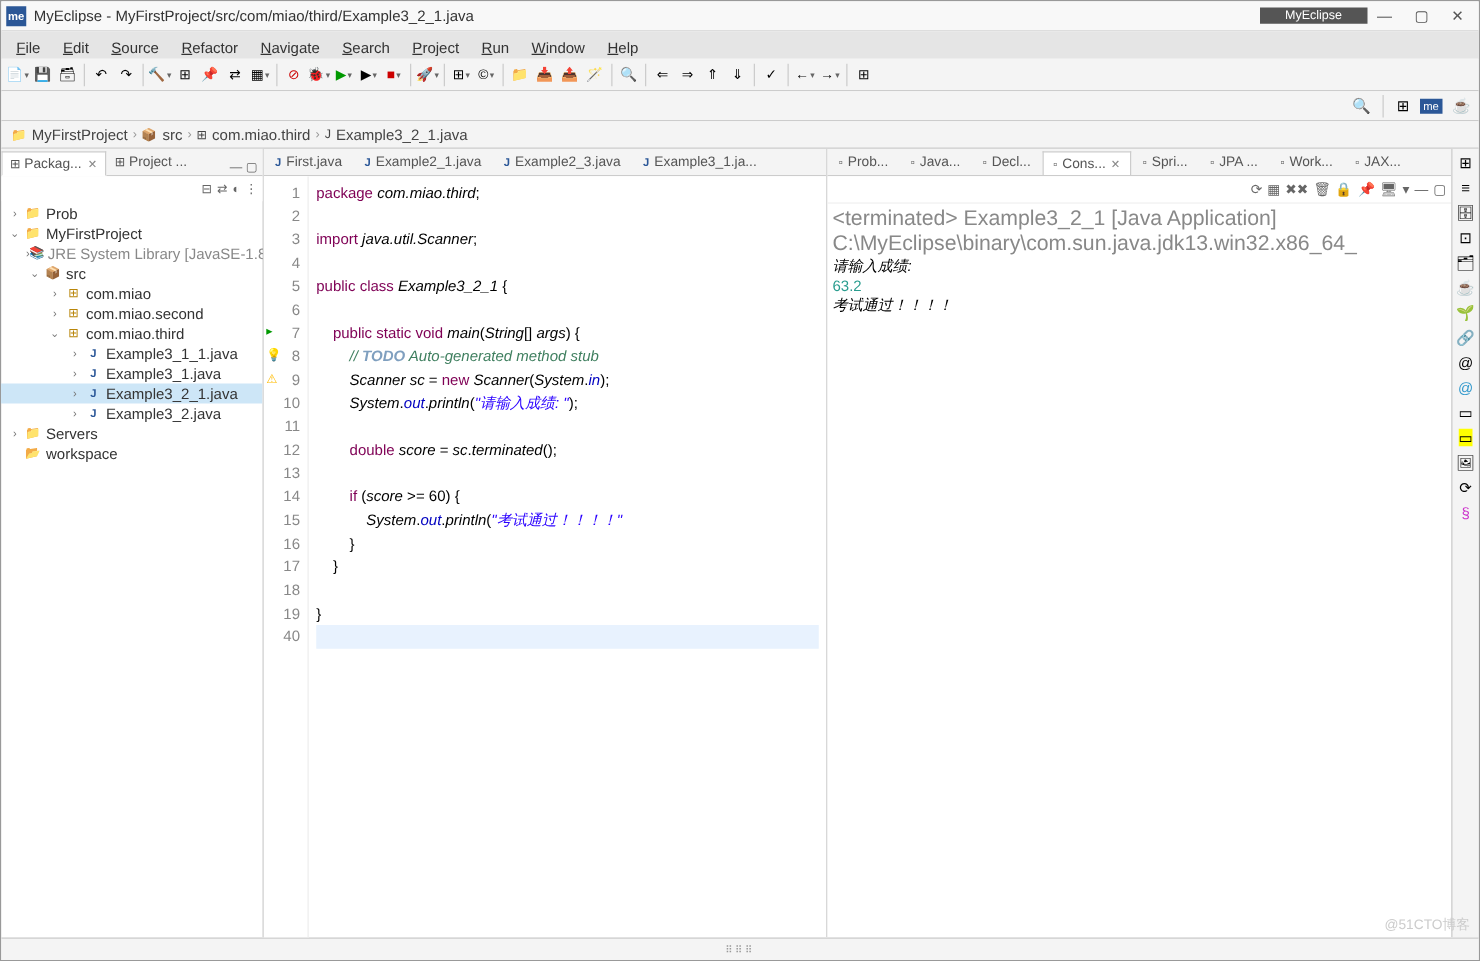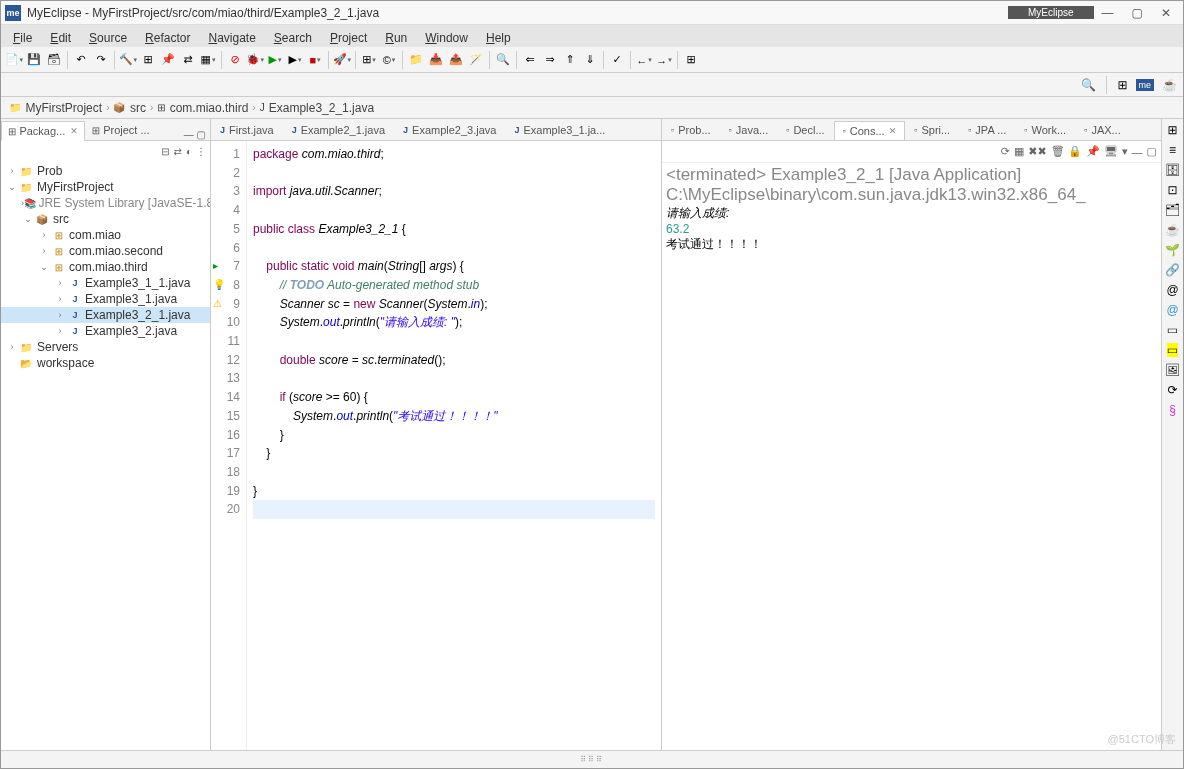--- a/index.html
+++ b/index.html
@@ -261,21 +261,21 @@
               <div>10</div>
               <div>11</div>
               <div>12</div>
               <div>13</div>
               <div>14</div>
               <div>15</div>
               <div>16</div>
               <div>17</div>
               <div>18</div>
               <div>19</div>
-              <div>20</div>
+              <div>40</div>
             </div>
           <div class="code" id="code"><span class="kw">package</span> <span class="id">com.miao.third</span>;
 
 <span class="kw">import</span> <span class="id">java.util.Scanner</span>;
 
 <span class="kw">public</span> <span class="kw">class</span> <span class="id">Example3_2_1</span> {
 
     <span class="kw">public</span> <span class="kw">static</span> <span class="kw">void</span> <span class="id">main</span>(<span class="id">String</span>[] <span class="id">args</span>) {
         <span class="cm">// <span class="todo">TODO</span> Auto-generated method stub</span>
         <span class="id">Scanner sc</span> = <span class="kw">new</span> <span class="id">Scanner</span>(<span class="id">System</span>.<span class="fld">in</span>);
@@ -312,21 +312,21 @@
           <span>📌</span>
           <span>🖥</span>
           <span>▾</span>
           <span>—</span>
           <span>▢</span>
         </div>
         <div class="console">
           <div class="term">&lt;terminated&gt; Example3_2_1 [Java Application] C:\MyEclipse\binary\com.sun.java.jdk13.win32.x86_64_</div>
           <div style="font-style:italic">请输入成绩:</div>
           <div class="in">63.2</div>
-          <div style="">考试通过！！！！</div>
+          <div style="font-style:italic">考试通过！！！！</div>
         </div>
       </div>
     </div>
   </div>
 
   <div class="farright">
     <span>⊞</span>
     <span>≡</span>
     <span>🗄</span>
     <span>⊡</span>

